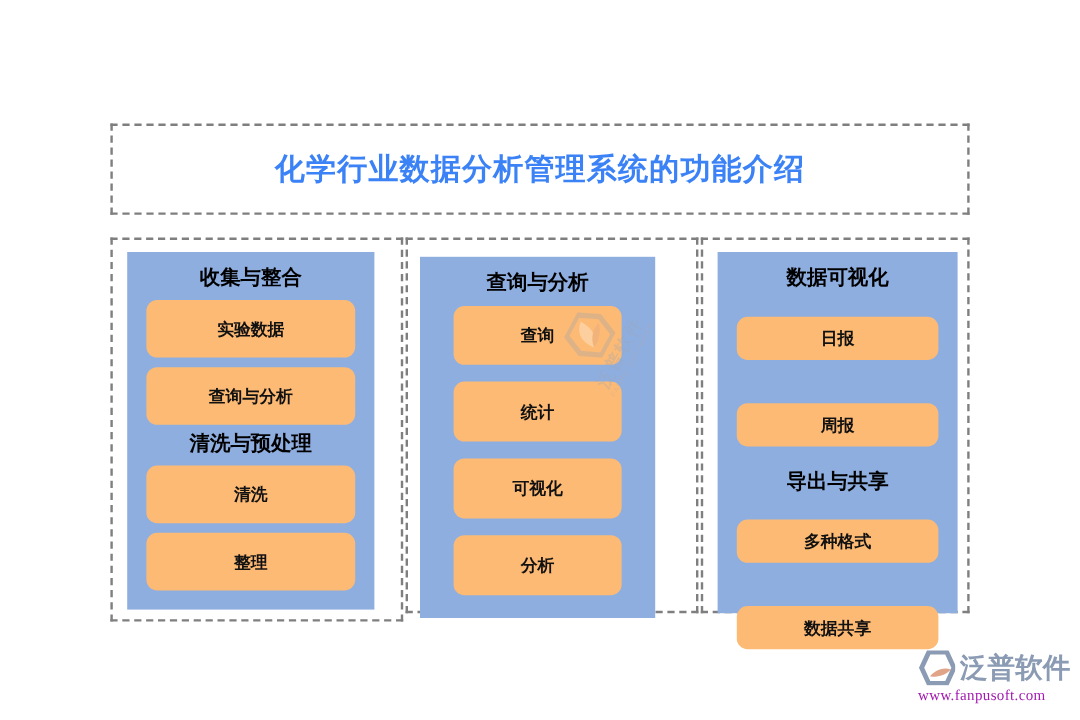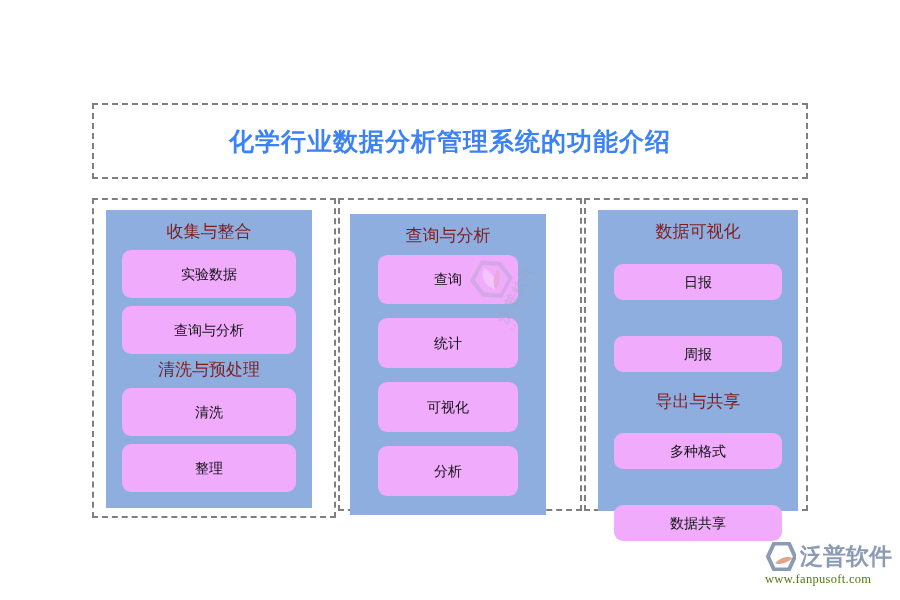--- a/index.html
+++ b/index.html
@@ -62,35 +62,35 @@
     box-sizing: border-box;
     padding: 10px 16px 12px 16px;
     display: flex;
     flex-direction: column;
   }
   .col-0 .column-panel { left: 12px;  top: 10px; width: 206px; height: 298px; }
   .col-1 .column-panel { left: 10px;  top: 14px; width: 196px; height: 301px; }
   .col-2 .column-panel { left: 12px;  top: 10px; width: 200px; height: 301px; justify-content: space-between; }
 
   .group-heading {
-    color: #7f1d1d;
+    color: #000000;
     font-size: 17px;
-    font-weight: normal;
+    font-weight: bold;
     text-align: center;
     line-height: 1.15;
     padding: 2px 0 4px 0;
     white-space: nowrap;
   }
 
   .item-button {
-    background: #f0abfc;
+    background: #fdba74;
     border-radius: 9px;
     color: #111111;
     font-size: 14px;
-    font-weight: normal;
+    font-weight: bold;
     display: flex;
     align-items: center;
     justify-content: center;
     line-height: 1;
     flex: 1 1 auto;
     margin: 4px 0;
     min-height: 34px;
   }
 
   
@@ -152,21 +152,21 @@
   #logo-name {
     font-size: 23px;
     font-weight: bold;
     color: #8b9bb4;
     letter-spacing: 0px;
     line-height: 1;
     white-space: nowrap;
   }
   #logo-url {
     font-size: 12.5px;
-    color: #4d7c0f;
+    color: #a21caf;
     letter-spacing: 0.3px;
     margin-top: 1px;
     margin-left: 1px;
     white-space: nowrap;
     font-family: "Liberation Serif", "DejaVu Serif", serif;
   }
 </style>
 </head>
 <body>
 

